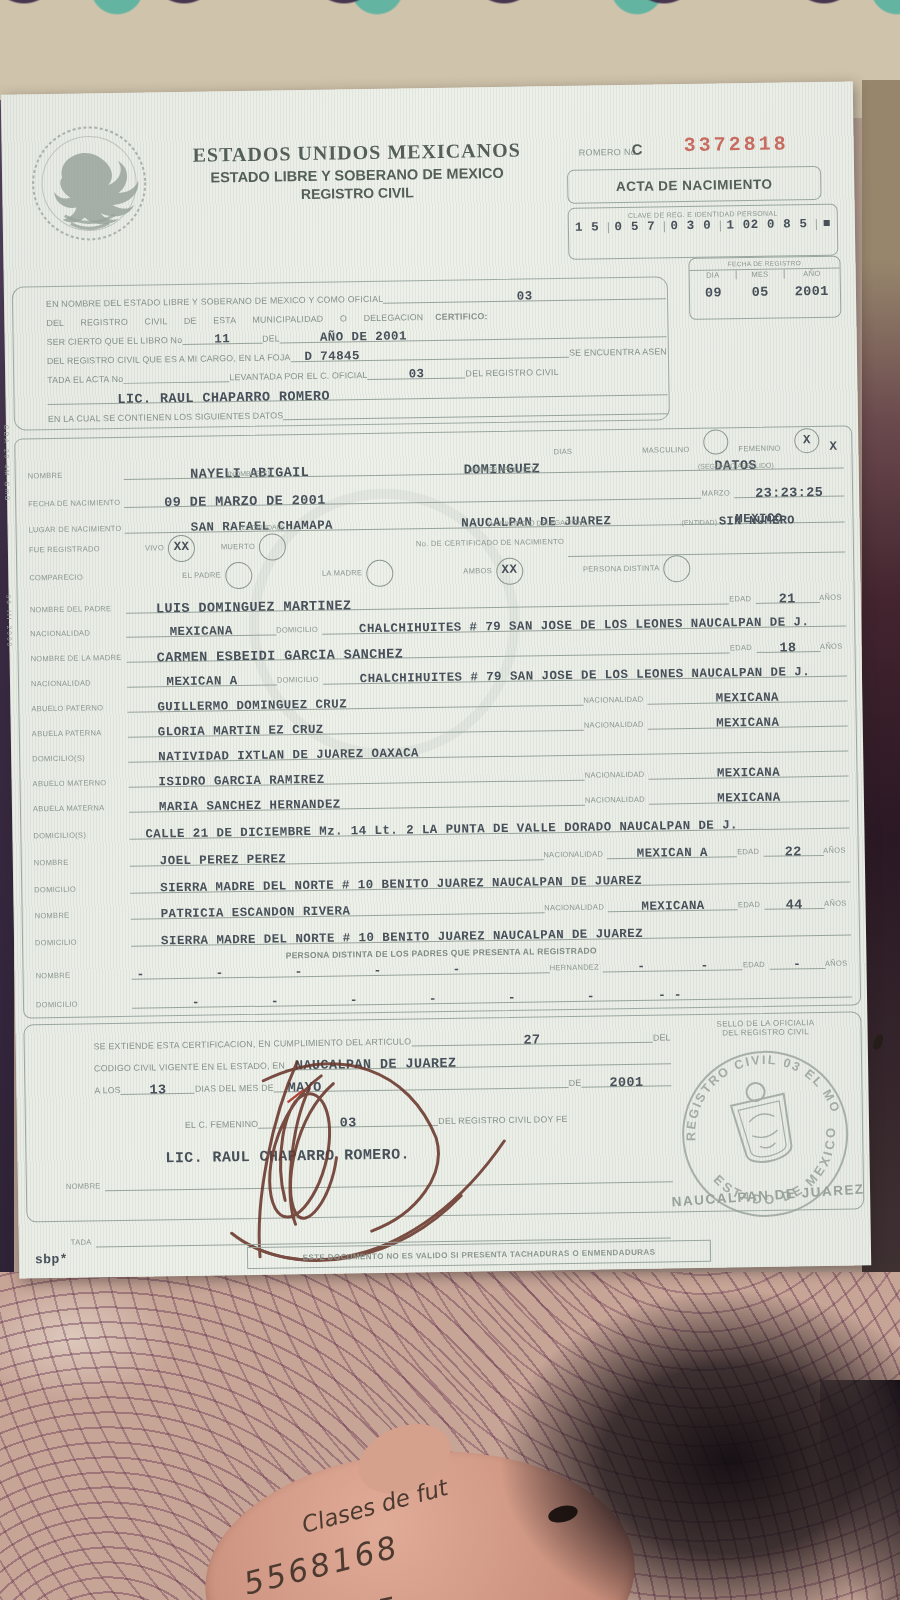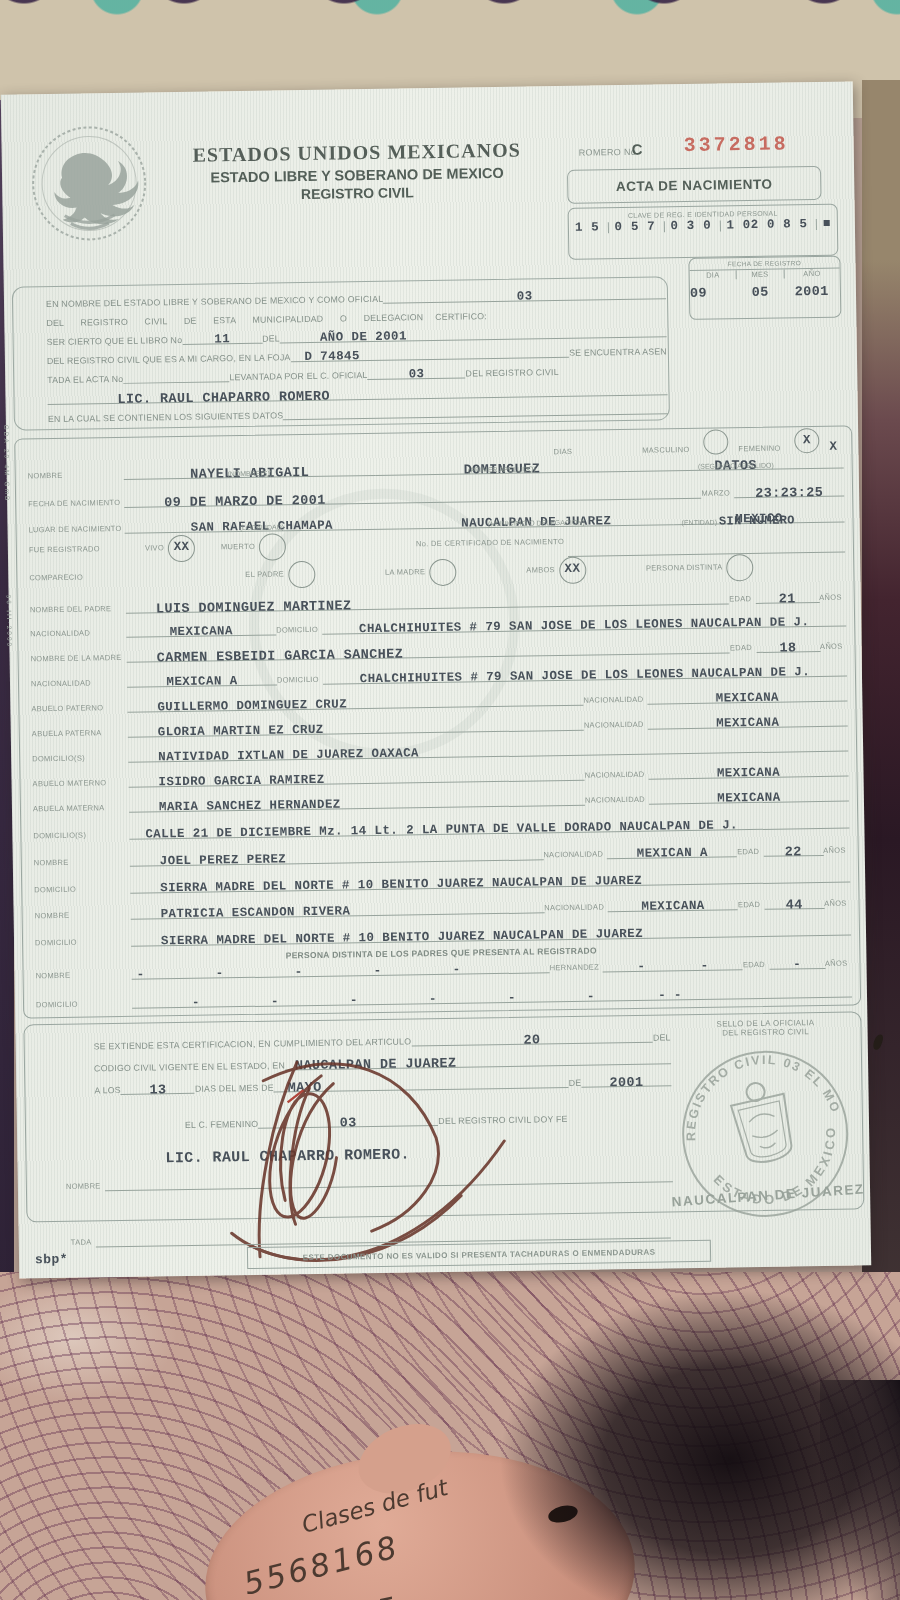--- a/index.html
+++ b/index.html
@@ -106,37 +106,37 @@
   </div>
 
   <div class="ab box" style="left:685px;top:174px;width:150px;height:60px">
     <div class="lbl" style="text-align:center;padding-top:2px;font-size:6.5px">FECHA DE REGISTRO</div>
     <div style="display:flex;border-top:1px solid #9aa6a0;margin-top:2px">
       <span class="lbl" style="flex:1;text-align:center;border-right:1px solid #9aa6a0">DIA</span>
       <span class="lbl" style="flex:1;text-align:center;border-right:1px solid #9aa6a0">MES</span>
       <span class="lbl" style="flex:1.2;text-align:center">AÑO</span>
     </div>
     <div style="display:flex;margin-top:8px">
-      <span class="typed big" style="flex:1;text-align:left">09</span>
+      <span class="typed big" style="flex:1;text-align:center">09</span>
       <span class="typed big" style="flex:1;text-align:center">05</span>
       <span class="typed big" style="flex:1.2;text-align:center">2001</span>
     </div>
   </div>
 
   <div class="ab box" style="left:8px;top:192px;width:654px;height:142px;border-radius:12px;opacity:.95"></div>
   <div class="ab" style="left:30px;top:196px;width:640px">
     <div class="fr" style="height:19px">
       <span class="lbl2">EN NOMBRE DEL ESTADO LIBRE Y SOBERANO DE MEXICO Y COMO OFICIAL</span>
       <div class="seg" style="flex:1">
           <span class="typed">03</span>
         </div>
     </div>
     <div class="fr" style="height:19px">
       <span class="lbl2" style="word-spacing:14px">DEL REGISTRO CIVIL DE ESTA MUNICIPALIDAD O DELEGACION</span>
-      <span class="lbl2" style="font-weight:400;margin-left:12px">CERTIFICO:</span>
+      <span class="lbl2" style="font-weight:700;margin-left:12px">CERTIFICO:</span>
     </div>
     <div class="fr" style="height:19px">
       <span class="lbl2">SER CIERTO QUE EL LIBRO No</span>
       <div class="seg" style="width:70px">
           <span class="typed">11</span>
         </div>
       <span class="lbl2">DEL</span>
       <div class="seg" style="flex:1;justify-content:flex-start;padding-left:40px">
           <span class="typed">AÑO DE 2001</span>
         </div>
@@ -237,21 +237,21 @@
           <span class="typed">XX</span>
         </span>
       <span class="lbl" style="margin-left:26px">MUERTO</span>
       <span class="circ"></span>
       <span class="lbl" style="margin-left:130px">No. DE CERTIFICADO DE NACIMIENTO</span>
       <div class="seg" style="flex:1;align-self:flex-end"></div>
     </div>
 
     <div class="fr" style="height:26px;align-items:center">
       <span class="lbl" style="width:92px">COMPARECIO</span>
-      <span class="lbl" style="margin-left:120px">EL PADRE</span>
+      <span class="lbl" style="margin-left:57px">EL PADRE</span>
       <span class="circ"></span>
       <span class="lbl" style="margin-left:70px">LA MADRE</span>
       <span class="circ"></span>
       <span class="lbl" style="margin-left:70px">AMBOS</span>
       <span class="circ">
           <span class="typed">XX</span>
         </span>
       <span class="lbl" style="margin-left:60px">PERSONA DISTINTA</span>
       <span class="circ" style="margin-right:14px"></span>
     </div>
@@ -422,21 +422,21 @@
           <span class="typed">-         -         -         -         -         -        - -</span>
         </div>
     </div>
   </div>
 
   <div class="ab box" style="left:8px;top:930px;width:836px;height:196px;border-radius:10px"></div>
   <div class="ab" style="left:8px;top:930px;width:655px">
     <div class="fr" style="height:28px;padding-left:70px">
       <span class="lbl2">SE EXTIENDE ESTA CERTIFICACION, EN CUMPLIMIENTO DEL ARTICULO</span>
       <div class="seg" style="flex:1">
-          <span class="typed big">20</span>
+          <span class="typed big">27</span>
         </div>
       <span class="lbl2">DEL</span>
     </div>
     <div class="fr" style="height:22px;padding-left:70px">
       <span class="lbl2">CODIGO CIVIL VIGENTE EN EL ESTADO, EN</span>
       <div class="seg" style="flex:1;justify-content:flex-start;padding-left:10px">
           <span class="typed big">NAUCALPAN DE JUAREZ</span>
         </div>
     </div>
     <div class="fr" style="height:22px;padding-left:70px">

